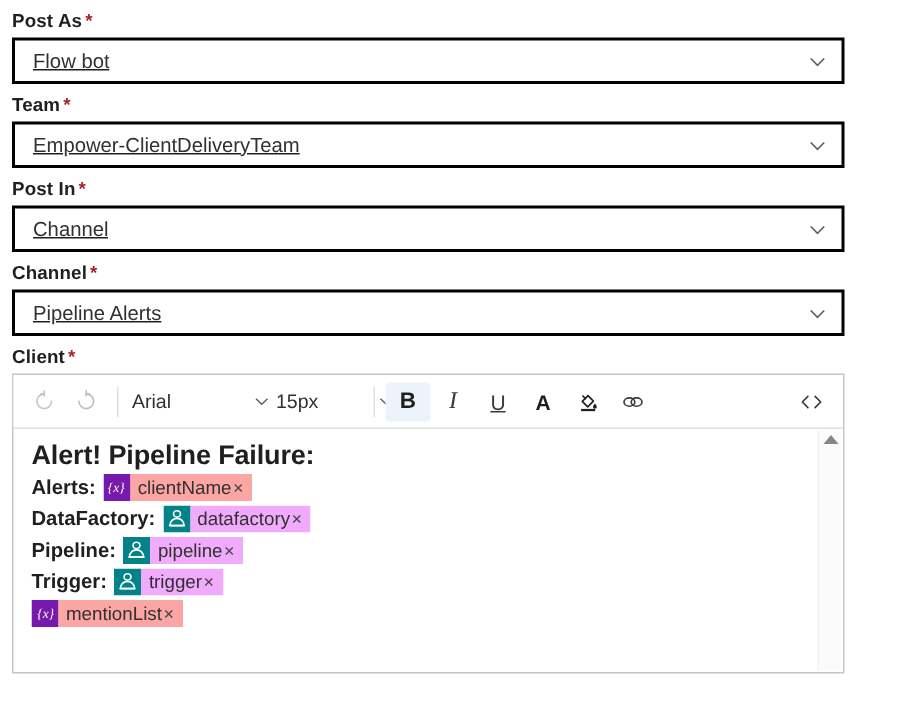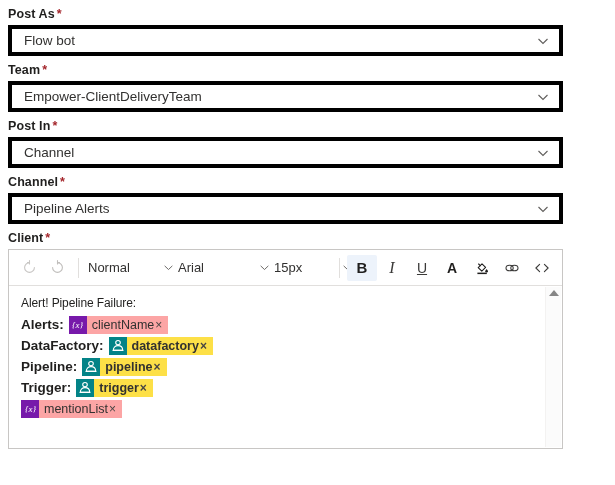--- a/index.html
+++ b/index.html
@@ -38,27 +38,28 @@
   .req-star {
     color: #a4262c;
     font-weight: 700;
     margin-left: 2px;
     font-size: 12.5px;
   }
 
   .select-box {
     position: relative;
     height: 31px;
-    border: 4px solid #000000;
+    border: 2px solid #000000;
     background: #ffffff;
     box-sizing: border-box;
     display: flex;
     align-items: center;
     padding: 0 30px 0 12px;
     cursor: pointer;
+    text-decoration: underline;
   }
   .select-value {
     font-size: 13.5px;
     color: #323130;
     line-height: 18px;
     white-space: nowrap;
     overflow: hidden;
     text-overflow: ellipsis;
   }
   .select-chevron {
@@ -166,22 +167,22 @@
     line-height: 21px;
     color: #201f1e;
   }
   .msg-line {
     display: flex;
     align-items: center;
     white-space: nowrap;
     min-height: 21px;
   }
   .msg-heading {
-    font-weight: 400;
-    font-size: 12px;
+    font-weight: 700;
+    font-size: 18px;
     color: #201f1e;
     line-height: 22px;
     letter-spacing: -0.1px;
   }
   .msg-label {
     font-weight: 700;
     font-size: 13.5px;
     color: #201f1e;
     margin-right: 5px;
   }
@@ -210,21 +211,21 @@
     white-space: nowrap;
   }
   .token-x {
     margin-left: 1px;
     font-size: 12px;
     color: #484644;
   }
   .token-var .token-icon { background: #7719aa; }
   .token-var .token-text { background: #fca5a5; }
   .token-dyn .token-icon { background: #038387; }
-  .token-dyn .token-text { background: #fde047; font-weight: bold; }
+  .token-dyn .token-text { background: #f0abfc; }
 
   
   .scroll-track {
     position: absolute;
     top: 37px;
     right: 1px;
     bottom: 1px;
     width: 16px;
     background: #fbfbfb;
     border-left: 1px solid #f3f2f1;
@@ -315,26 +316,20 @@
 
       <div class="tb-btn">
         <svg width="17" height="17" viewBox="0 0 17 17">
           <path d="M8.5 3.6 A4.9 4.9 0 1 1 3.6 8.5" fill="none" stroke="#c0bebc" stroke-width="1.1" stroke-linecap="round"></path>
           <path d="M8.5 1.6 L8.5 5.0 M8.5 3.6 L10.5 3.6" fill="none" stroke="#c0bebc" stroke-width="1.1" stroke-linecap="round"></path>
         </svg>
       </div>
 
       <div class="tb-sep"></div>
 
-      <div class="tb-dd w-normal">
-        <span class="tb-dd-label">Normal</span>
-        <svg class="dd-chev" viewBox="0 0 12 12">
-            <path d="M1.8 4.2 L6 8.2 L10.2 4.2" fill="none" stroke="#605e5c" stroke-width="1"></path>
-          </svg>
-      </div>
 
       <div class="tb-dd w-font">
         <span class="tb-dd-label">Arial</span>
         <svg class="dd-chev" viewBox="0 0 12 12">
             <path d="M1.8 4.2 L6 8.2 L10.2 4.2" fill="none" stroke="#605e5c" stroke-width="1"></path>
           </svg>
       </div>
 
       <div class="tb-dd w-size">
         <span class="tb-dd-label">15px</span>

